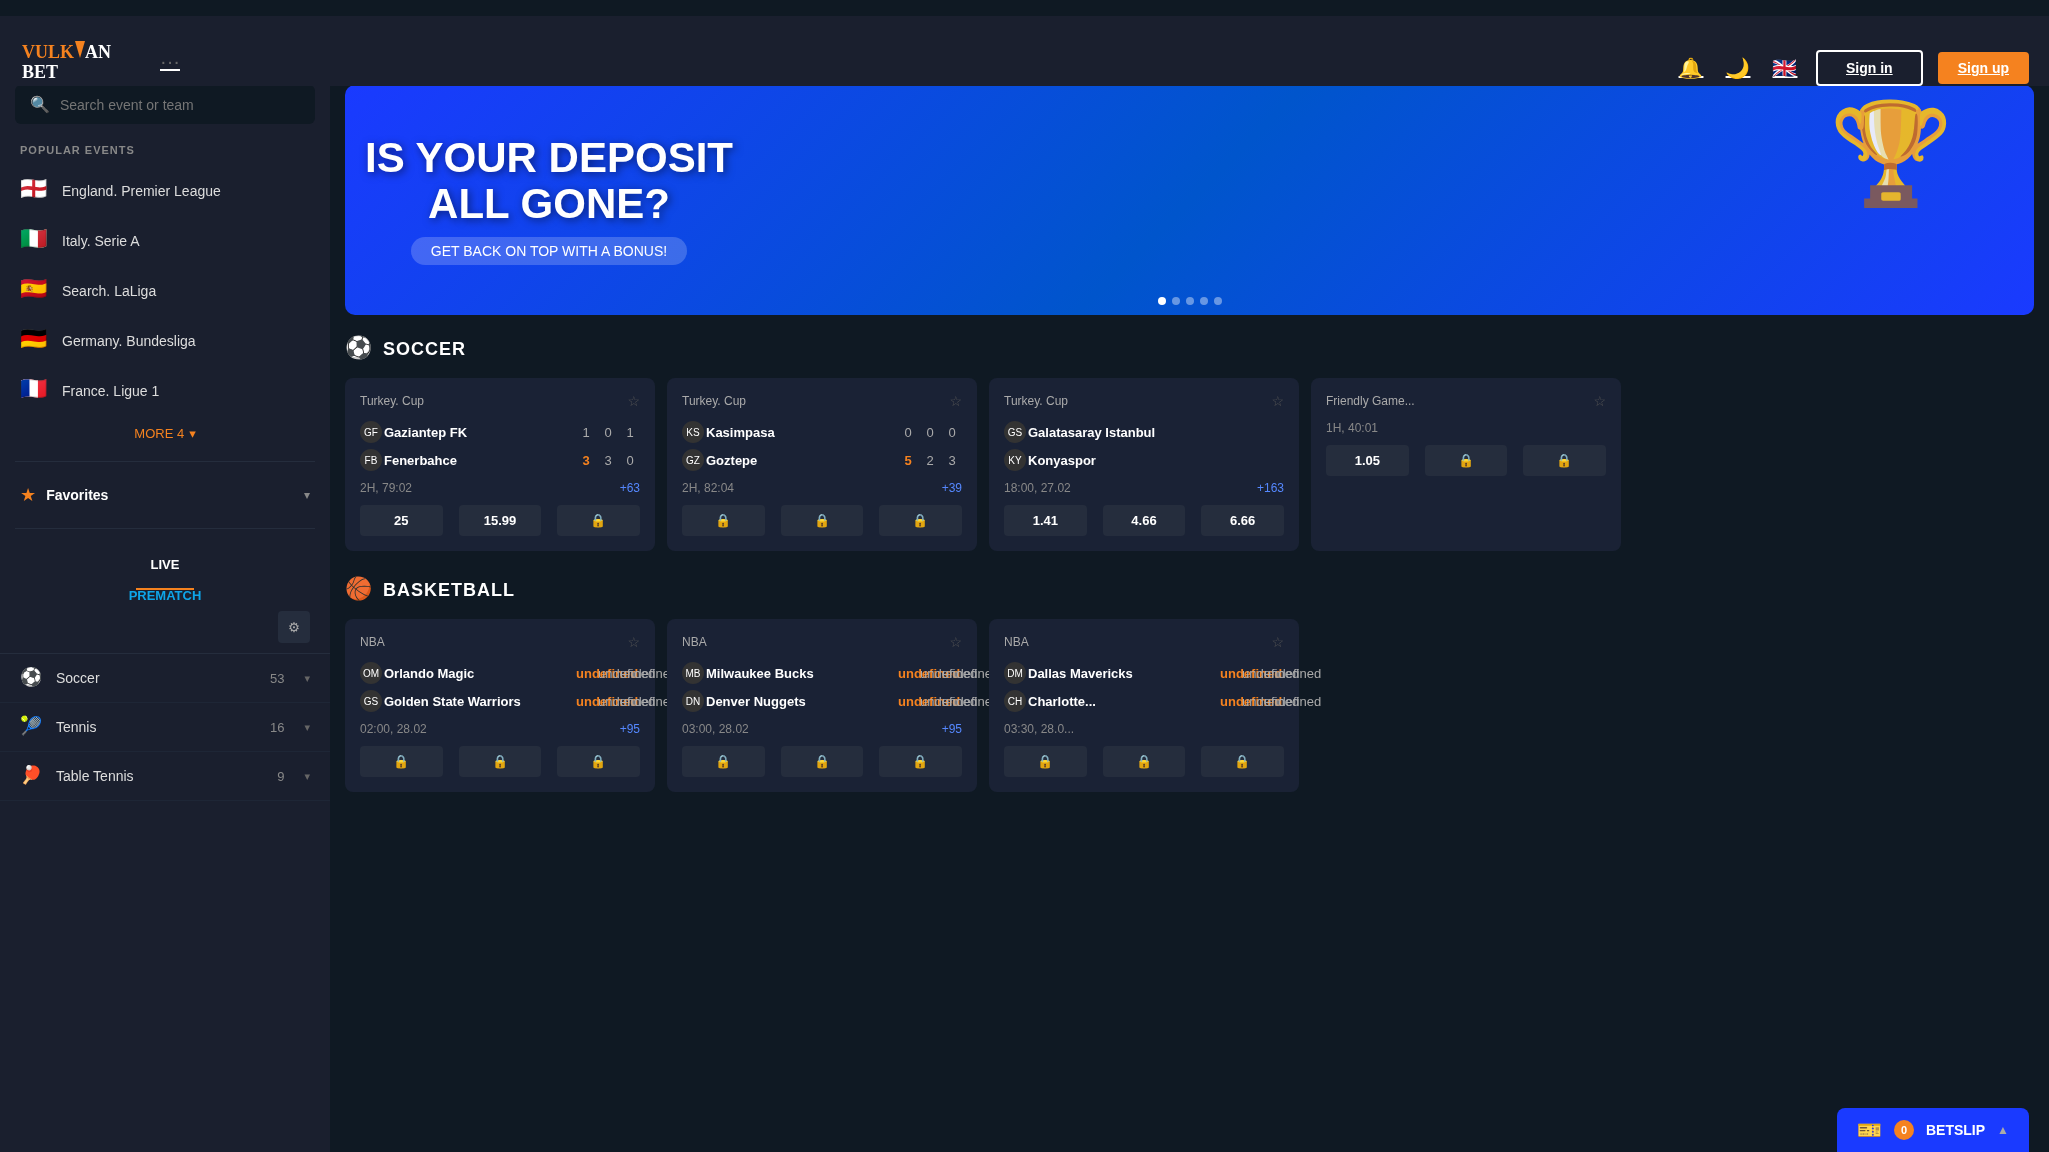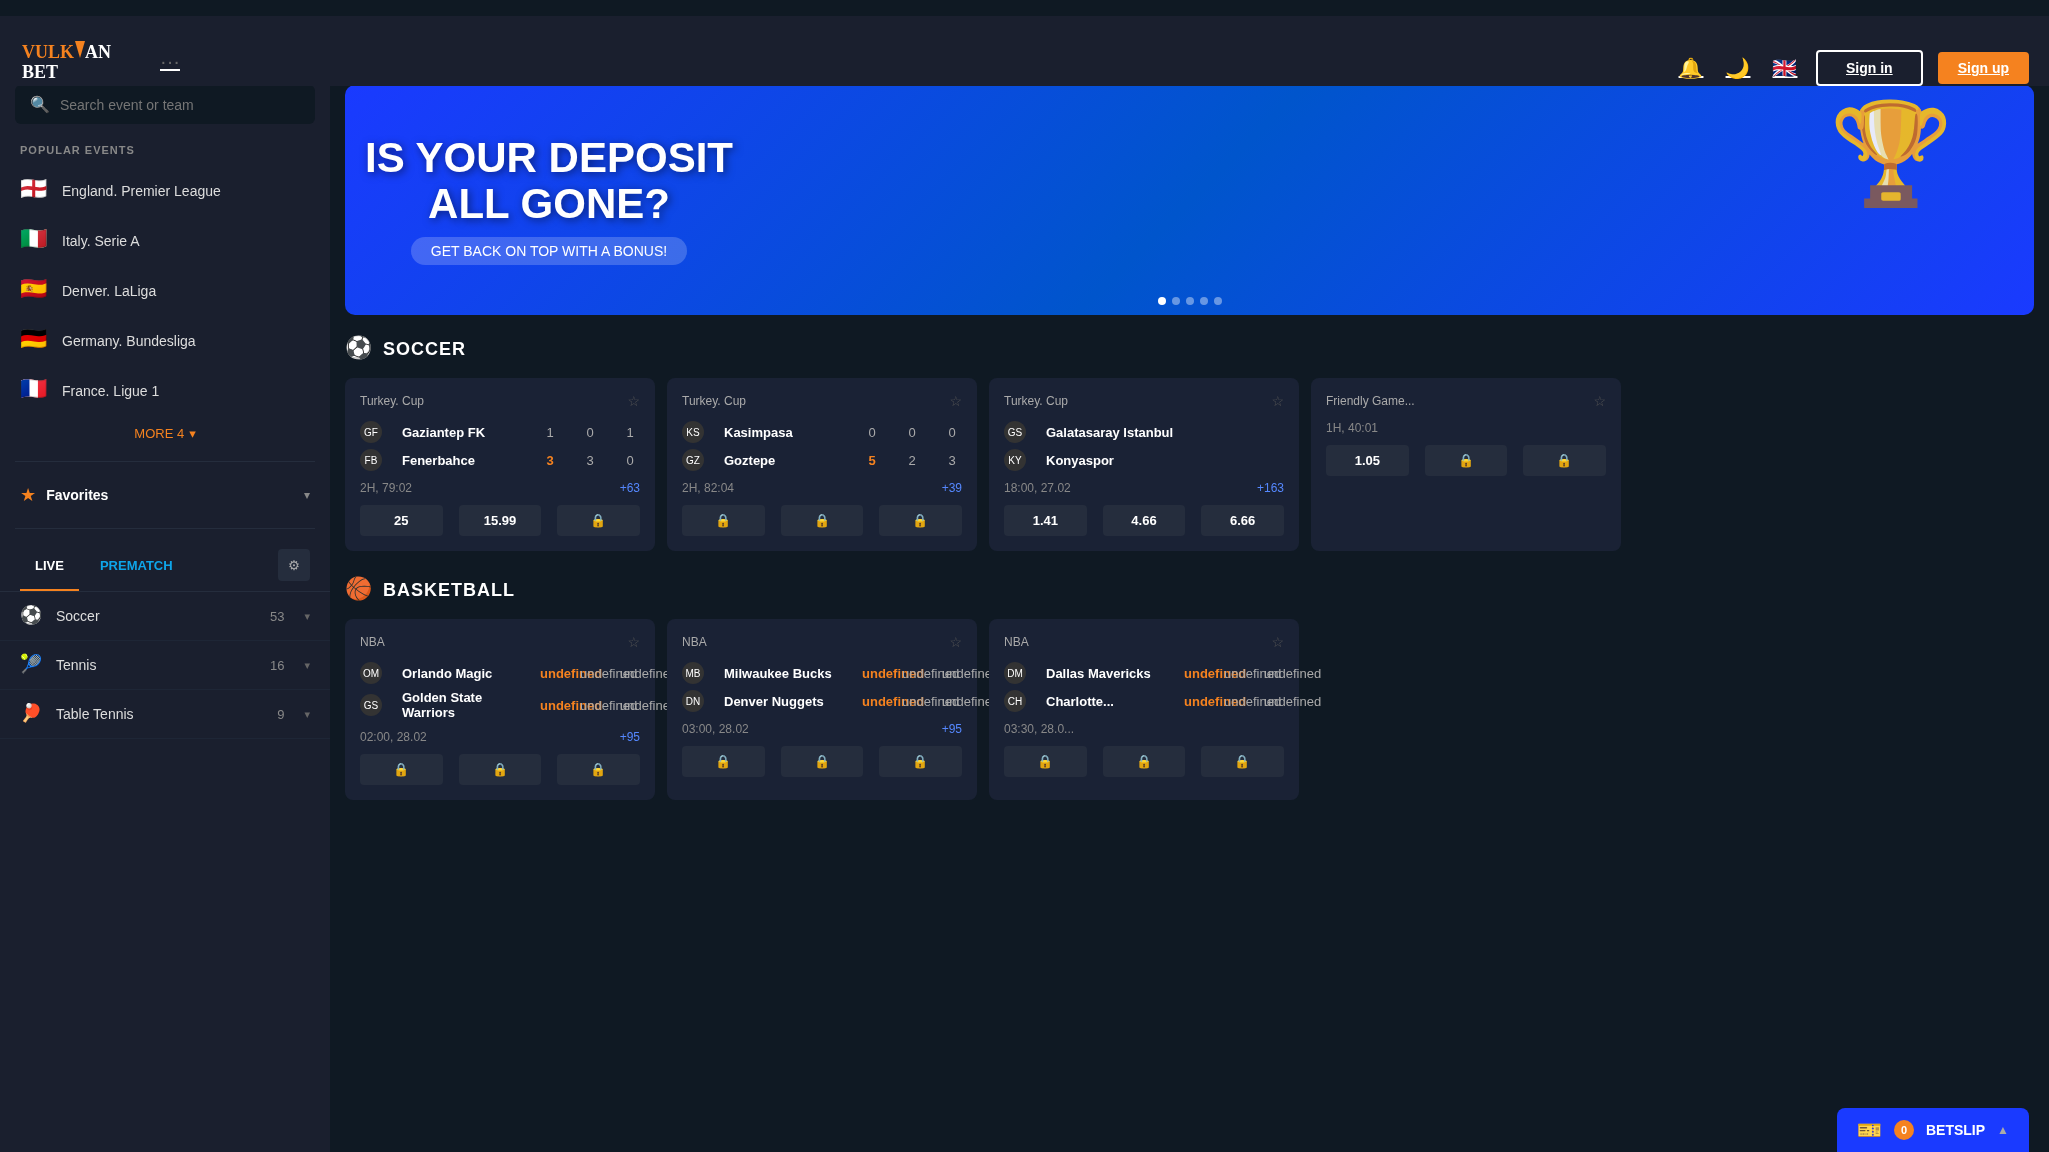--- a/index.html
+++ b/index.html
@@ -59,21 +59,21 @@
     .favorites-row {
       display: flex; align-items: center; justify-content: space-between;
       padding: 12px 20px; cursor: pointer;
     }
     .favorites-left { display: flex; align-items: center; gap: 10px; }
     .star-icon { color: #f5821f; font-size: 18px; }
     .favorites-text { font-size: 14px; font-weight: bold; }
     .chevron-icon { color: #888; font-size: 12px; }
 
     .live-prematch {
-      display: flex; gap: 6px; padding: 10px 20px; border-bottom: 1px solid #252d3d;
+      display: flex; align-items: center; gap: 0; padding: 10px 20px; border-bottom: 1px solid #252d3d; flex-direction: column;
     }
     .live-btn, .prematch-btn {
       padding: 8px 15px; font-size: 13px; font-weight: bold; cursor: pointer; border: none; background: none;
       color: #0ea5e9; position: relative;
     }
     .live-btn.active { color: #fff; }
     .live-btn.active::after {
       content: ''; position: absolute; bottom: -10px; left: 0; right: 0; height: 2px; background: #f5821f;
     }
     .filter-icon {
@@ -127,21 +127,21 @@
       min-width: 310px; max-width: 310px; background: #1a2235; border-radius: 8px; padding: 15px;
       flex-shrink: 0;
     }
     .card-header {
       display: flex; align-items: center; justify-content: space-between; margin-bottom: 12px;
     }
     .card-league { font-size: 12px; color: #aaa; }
     .card-fav { color: #555; cursor: pointer; font-size: 14px; }
 
     .card-teams { margin-bottom: 10px; }
-    .team-row { display: flex; align-items: center; gap: 20px; margin-bottom: 6px; }
+    .team-row { display: flex; align-items: center; gap: 2px; margin-bottom: 6px; }
     .team-logo { width: 22px; height: 22px; border-radius: 50%; background: #333; display: flex; align-items: center; justify-content: center; font-size: 10px; overflow: hidden; }
     .team-name { flex: 1; font-size: 13px; font-weight: 600; }
     .score-cell { width: 20px; text-align: center; font-size: 13px; color: #aaa; }
     .score-cell.highlight { color: #f5821f; font-weight: bold; }
 
     .card-footer { display: flex; align-items: center; justify-content: space-between; margin-top: 8px; }
     .match-time { font-size: 12px; color: #888; }
     .more-markets { color: #5588ff; font-size: 12px; cursor: pointer; }
 
     .odds-row { display: flex; gap: 16px; margin-top: 10px; }
@@ -203,21 +203,21 @@
         <div class="nav-item">
     <span class="nav-item-icon" style="font-size:22px;">🏴󠁧󠁢󠁥󠁮󠁧󠁿</span>
     <span class="nav-item-text">England. Premier League</span>
   </div>
         <div class="nav-item">
     <span class="nav-item-icon" style="font-size:22px;">🇮🇹</span>
     <span class="nav-item-text">Italy. Serie A</span>
   </div>
         <div class="nav-item">
     <span class="nav-item-icon" style="font-size:22px;">🇪🇸</span>
-    <span class="nav-item-text">Denver. LaLiga</span>
+    <span class="nav-item-text">Search. LaLiga</span>
   </div>
         <div class="nav-item">
     <span class="nav-item-icon" style="font-size:22px;">🇩🇪</span>
     <span class="nav-item-text">Germany. Bundesliga</span>
   </div>
         <div class="nav-item">
     <span class="nav-item-icon" style="font-size:22px;">🇫🇷</span>
     <span class="nav-item-text">France. Ligue 1</span>
   </div>
       </div>

